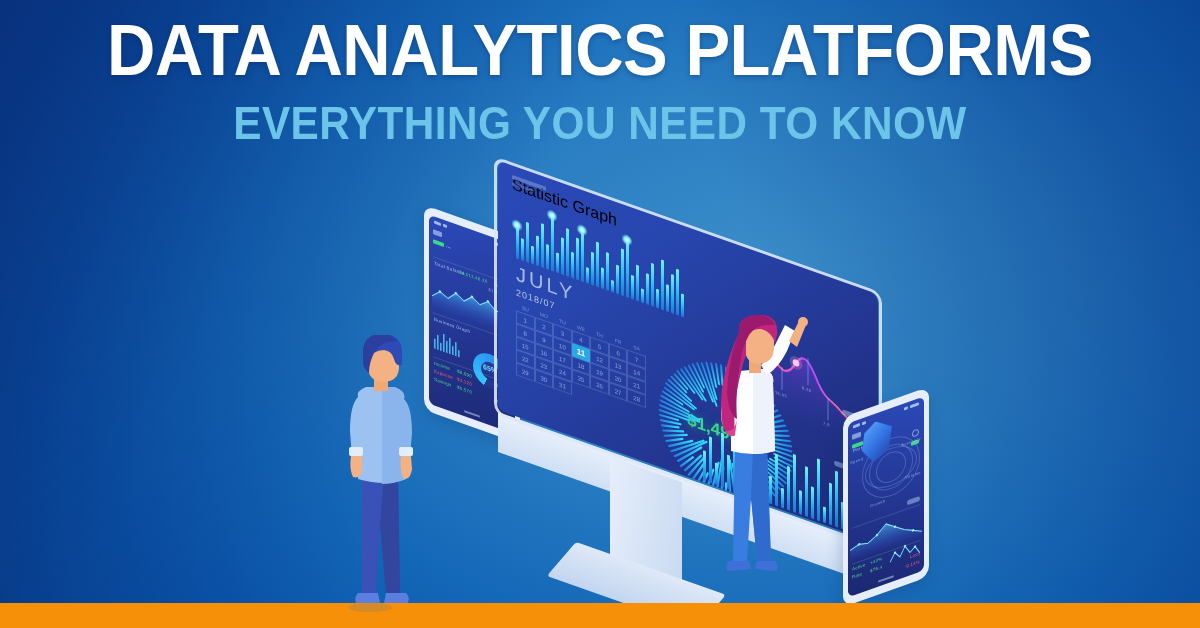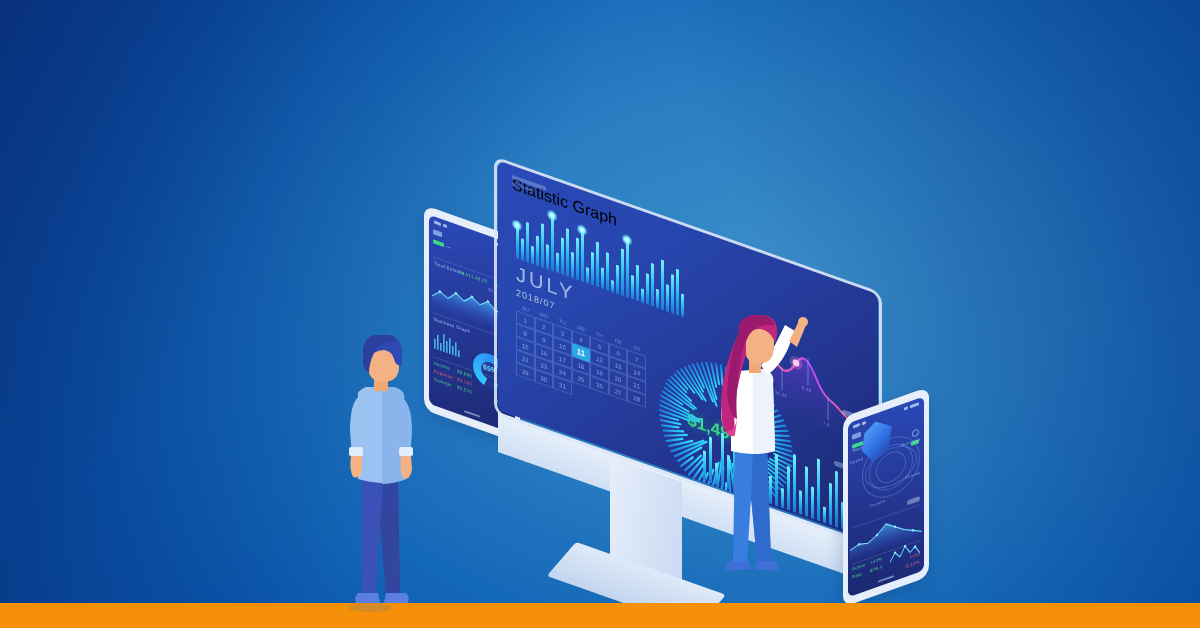--- a/index.html
+++ b/index.html
@@ -676,16 +676,20 @@
         <path d="M30,18 Q28,0 50,0 Q70,0 68,20 L66,28 Q62,16 52,14 Q40,13 37,26 L37,40 Q32,54 28,76 Q24,100 26,120 Q20,124 14,112 Q10,92 14,66 Q20,38 30,18 Z" fill="#c1267f"></path>
         <path d="M30,18 Q28,0 50,0 Q62,0 66,10 Q48,8 40,20 Q33,32 31,50 Q26,78 28,104 Q20,100 18,78 Q20,40 30,18 Z" fill="#9c1a6d"></path>
         <path d="M26,120 Q22,124 16,116 Q26,118 28,104 Z" fill="#e0438f"></path>
       </svg>
     </div>
 
     <div id="man-shadow"></div>
 
   </div>
 
+  <div id="titleblock">
+    <div id="title">DATA ANALYTICS PLATFORMS</div>
+    <div id="subtitle">EVERYTHING YOU NEED TO KNOW</div>
+  </div>
 
   <div id="orangebar"></div>
 
 </div>
 
 </body></html>

